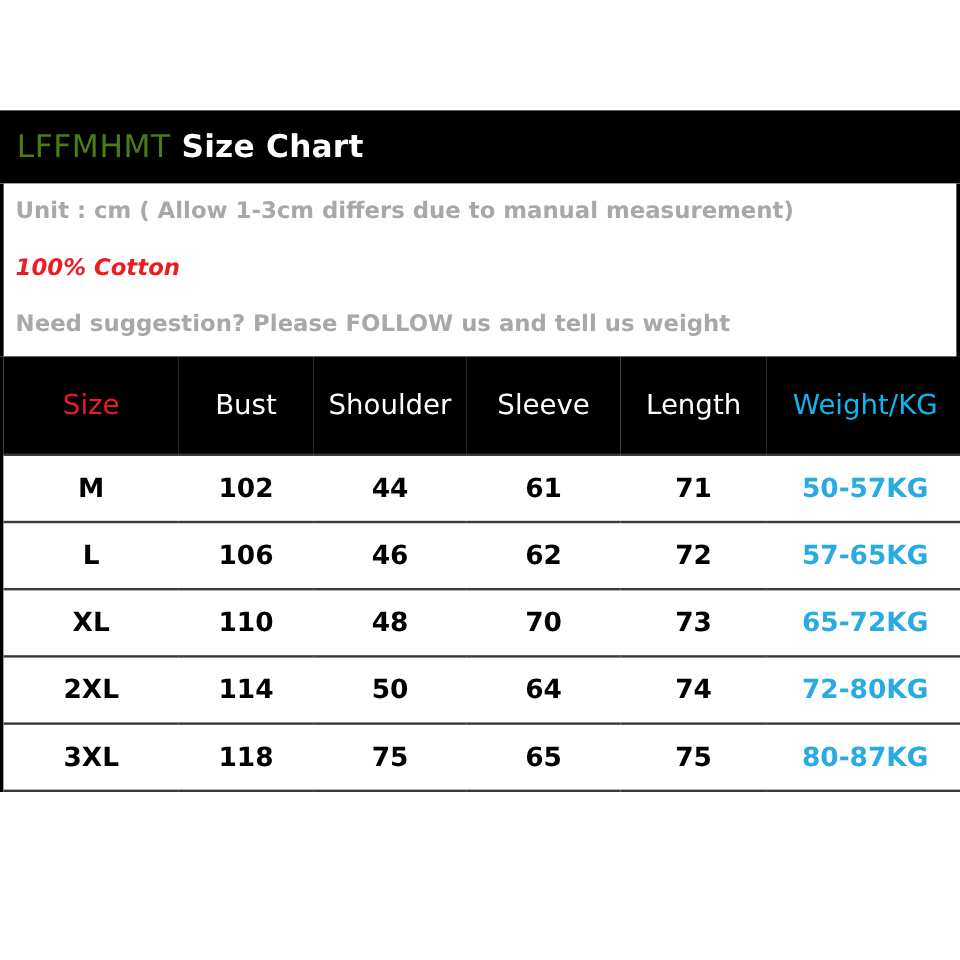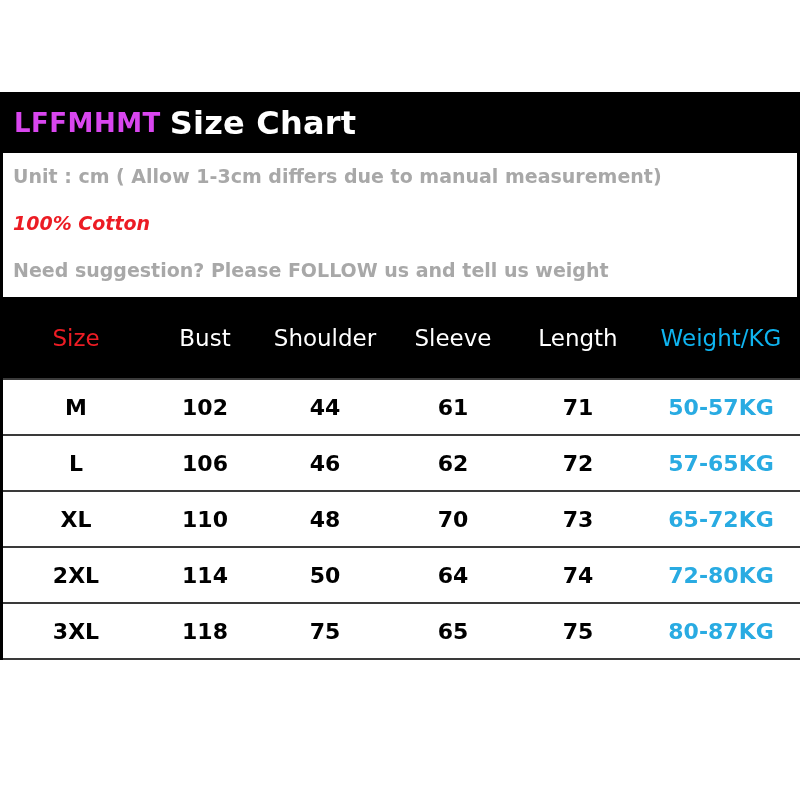--- a/index.html
+++ b/index.html
@@ -24,29 +24,29 @@
   
   .title-band {
     background: #000000;
     height: 61px;
     display: flex;
     align-items: center;
     padding-left: 14px;
     box-sizing: border-box;
   }
   .brand-name {
-    color: #d946ef;
+    color: #4d7c0f;
     font-size: 26px;
-    font-weight: bold;
+    font-weight: normal;
     letter-spacing: 0.5px;
     line-height: 1;
   }
   .title-text {
     color: #ffffff;
-    font-size: 32px;
+    font-size: 26px;
     font-weight: bold;
     letter-spacing: 0.2px;
     line-height: 1;
     margin-left: 9px;
   }
 
   
   .info-panel {
     background: #ffffff;
     border-left: 3px solid #000000;

